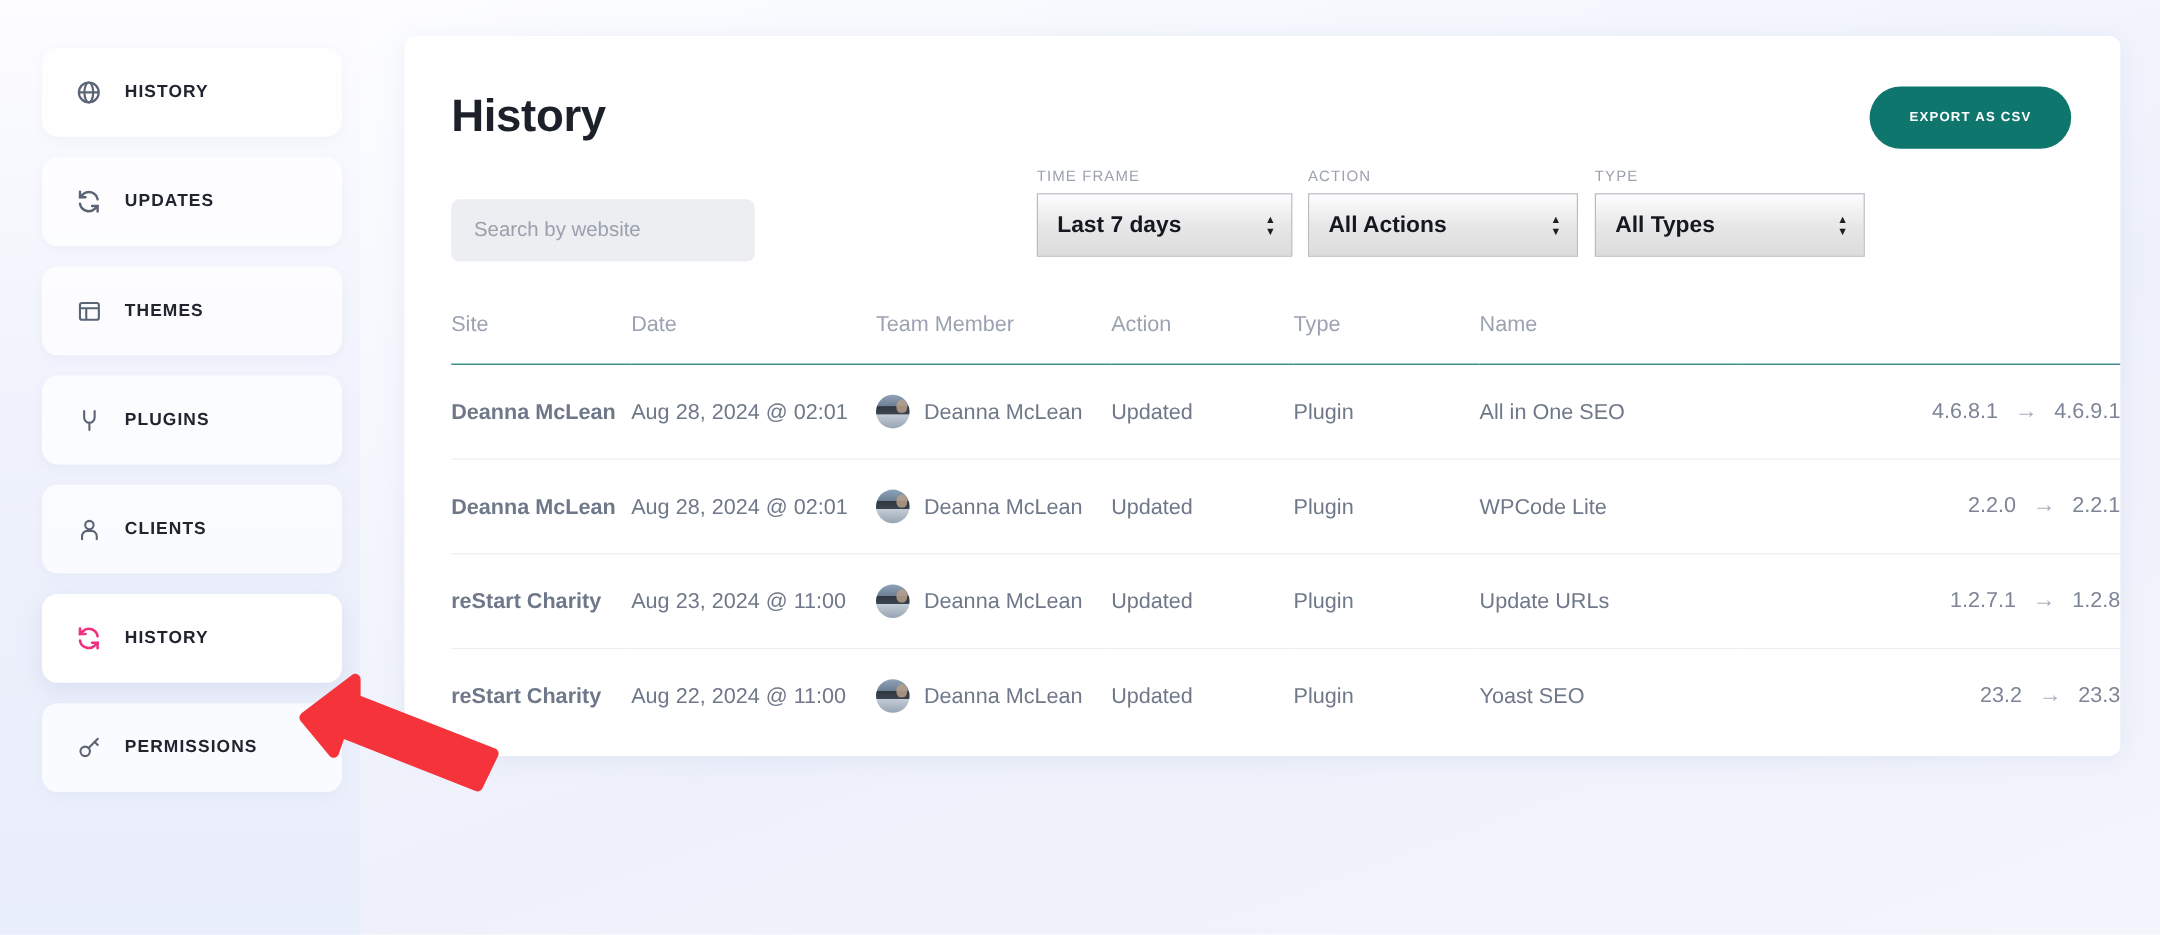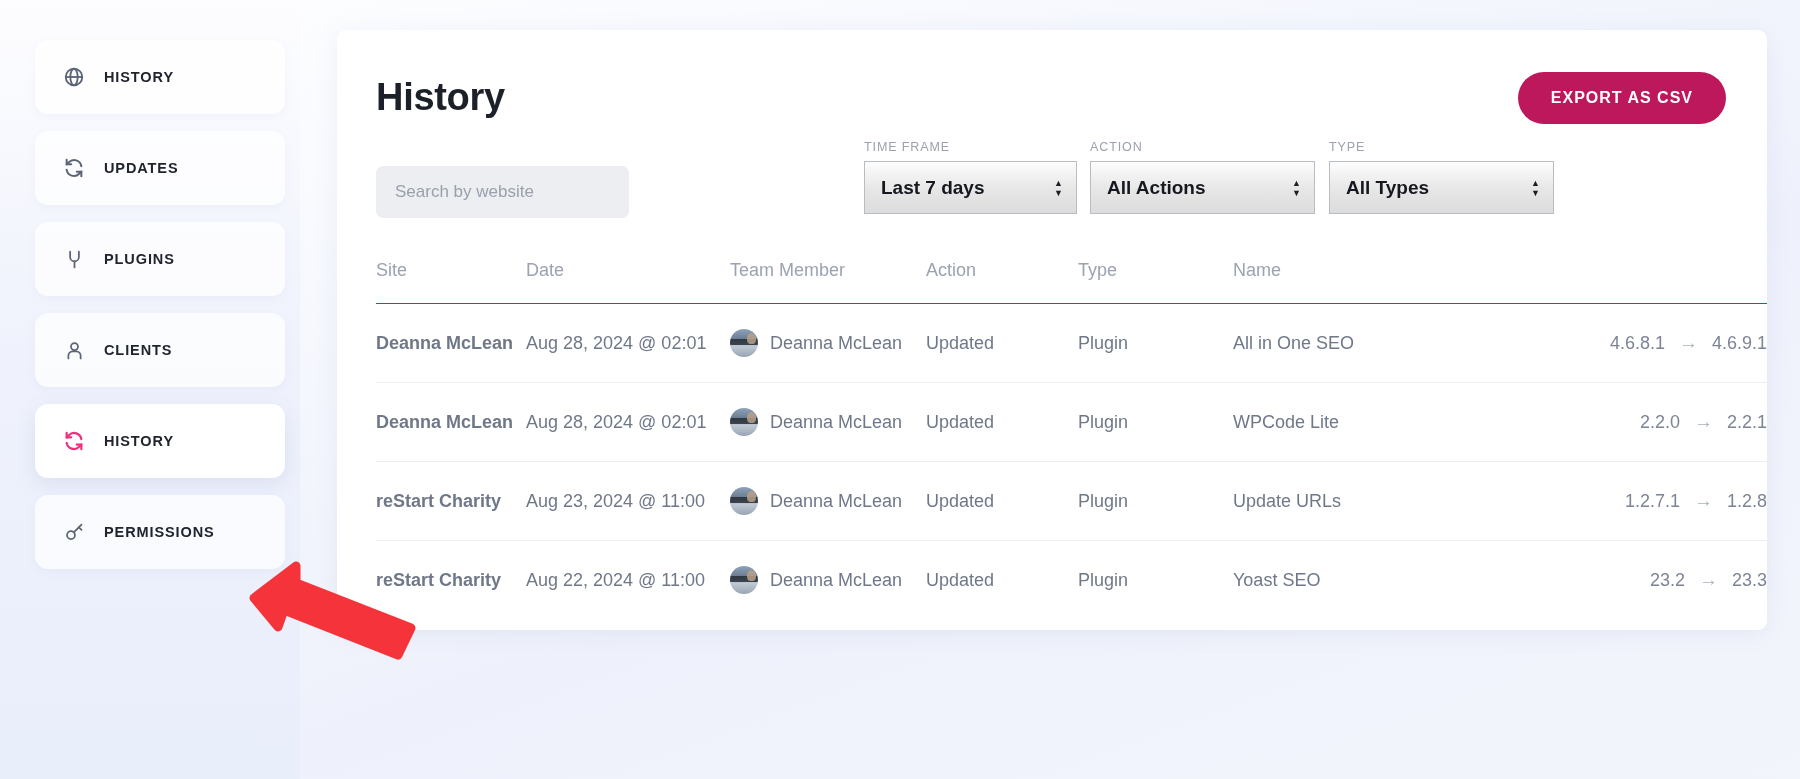--- a/index.html
+++ b/index.html
@@ -69,24 +69,24 @@
     color: #1c2029;
     letter-spacing: -0.3px;
   }
   #export-btn {
     position: absolute;
     right: 41px; top: 42px;
     height: 52px;
     padding: 0 33px;
     border: none;
     border-radius: 26px;
-    background: #be185d;
+    background: #0f766e;
     color: #ffffff;
     font-family: "Liberation Sans", sans-serif;
-    font-size: 16px;
+    font-size: 11px;
     font-weight: bold;
     letter-spacing: 1.0px;
     cursor: pointer;
   }
 
   
   #filters {
     position: absolute;
     left: 39px; top: 110px;
     right: 39px;
@@ -237,20 +237,30 @@
         <svg width="22" height="22" viewBox="0 0 24 24" fill="none" stroke="currentColor" stroke-width="2.2" stroke-linecap="round">
           <path d="M20 10a8 8 0 0 0-13.6-4.3L4 8"></path>
             <polyline points="4,3 4,8 9,8"></polyline>
           <path d="M4 14a8 8 0 0 0 13.6 4.3L20 16"></path>
             <polyline points="20,21 20,16 15,16"></polyline>
         </svg>
       </span>
       <span class="nav-label">UPDATES</span>
     </div>
 
+    <div class="nav-item muted">
+      <span class="nav-icon">
+        <svg width="21" height="21" viewBox="0 0 24 24" fill="none" stroke="currentColor" stroke-width="2">
+          <rect x="3" y="4" width="18" height="16" rx="2"></rect>
+          <line x1="3" y1="9" x2="21" y2="9"></line>
+            <line x1="9" y1="9" x2="9" y2="20"></line>
+        </svg>
+      </span>
+      <span class="nav-label">THEMES</span>
+    </div>
 
     <div class="nav-item muted">
       <span class="nav-icon">
         <svg width="21" height="21" viewBox="0 0 24 24" fill="none" stroke="currentColor" stroke-width="2" stroke-linecap="round">
           <path d="M7 3v6a5 5 0 0 0 10 0V3"></path>
             <line x1="12" y1="14" x2="12" y2="21"></line>
         </svg>
       </span>
       <span class="nav-label">PLUGINS</span>
     </div>

